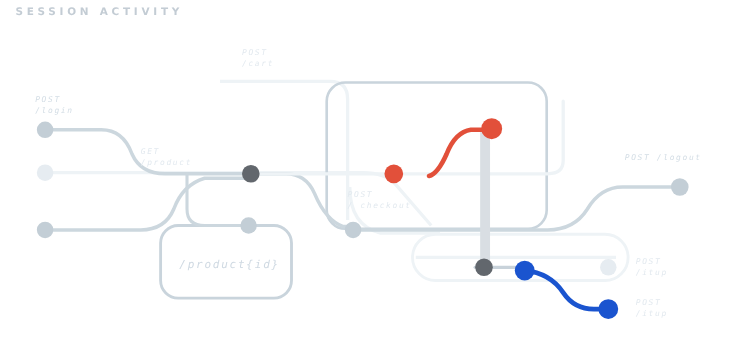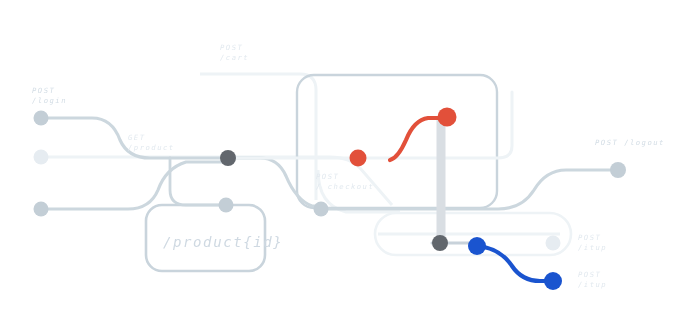--- a/index.html
+++ b/index.html
@@ -8,27 +8,28 @@
   #stage{position:relative;width:680px;height:319px;background:#fff;}
   svg.layer{position:absolute;left:0;top:0;width:680px;height:319px;}
   .title{position:absolute;left:14px;top:6px;
          font-family:"DejaVu Sans","Liberation Sans",sans-serif;
          font-size:9.5px;font-weight:700;letter-spacing:3.4px;
          color:#c3ccd4;white-space:nowrap;}
   .lbl{position:absolute;font-family:"DejaVu Sans Mono","Liberation Mono",monospace;
        font-size:7.2px;letter-spacing:1.5px;line-height:10px;color:#d3dde5;
        white-space:pre;font-style:italic;}
   .lbl.dim{color:#e2e9ef;}
-  .lbl.box{color:#cfd9e2;font-size:14px;letter-spacing:1.6px;}
+  .lbl.box{color:#cfd9e2;font-size:10px;letter-spacing:1.6px;}
 </style>
 </head>
 <body>
 
 <div id="stage">
 
+  <div class="title">SESSION ACTIVITY</div>
 
   <svg class="layer" viewBox="0 0 680 319" fill="none">
     <path d="M200 74 H300 Q316 74 316 90 V200" stroke="#eef3f6" stroke-width="3" fill="none"></path>
     <path d="M41 157 H330 Q350 157 360 168 L392 205" stroke="#eef3f6" stroke-width="3" fill="none"></path>
     <path d="M378 234 H560" stroke="#eef3f6" stroke-width="3" fill="none"></path>
     <path d="M318 170 Q318 205 346 212 H400" stroke="#eef3f6" stroke-width="3" fill="none"></path>
   </svg>
 
   <svg class="layer" viewBox="0 0 680 319" fill="none">
     <rect x="146" y="205" width="119" height="66" rx="16" ry="16" stroke="#c9d4dc" stroke-width="2.6" fill="none"></rect>
@@ -69,21 +70,21 @@
   </svg>
 
   <div class="lbl" style="left:32px;top:86px;">POST
 /login</div>
   <div class="lbl dim" style="left:220px;top:43px;">POST
 /cart</div>
   <div class="lbl dim" style="left:128px;top:133px;">GET
 /product</div>
   <div class="lbl dim" style="left:316px;top:172px;">POST
 / checkout</div>
-  <div class="lbl" style="left:595px;top:138px;">POST /logout</div>
+  <div class="lbl" style="left:568px;top:138px;">POST /logout</div>
   <div class="lbl dim" style="left:578px;top:233px;">POST
 /itup</div>
   <div class="lbl dim" style="left:578px;top:270px;">POST
 /itup</div>
 
   <div class="lbl box" style="left:163px;top:237px;">/product{id}</div>
 
 </div>
 
 </body></html>

